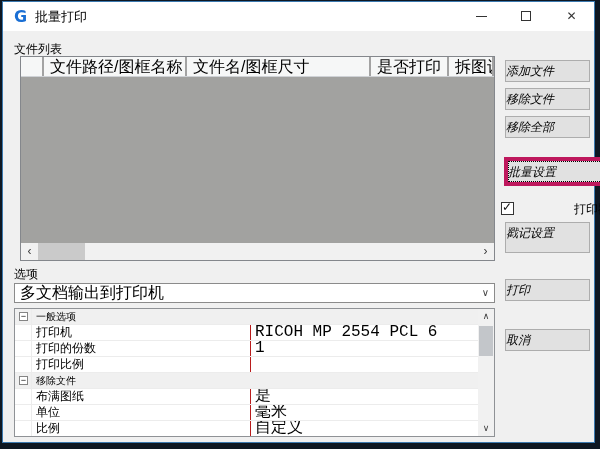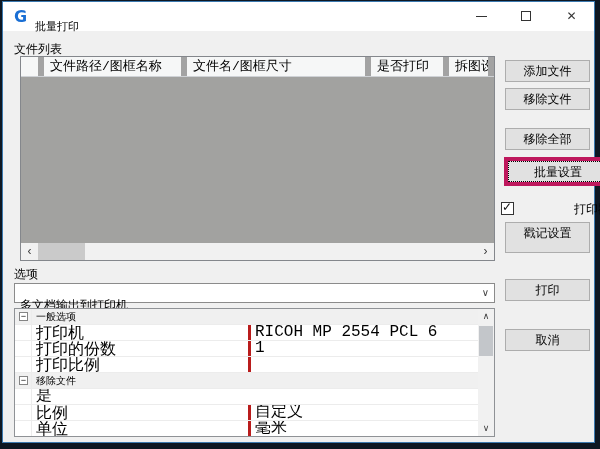--- a/index.html
+++ b/index.html
@@ -15,59 +15,58 @@
     position:absolute; left:2px; top:1px; width:593px; height:442px;
     background:#f0f0f0; border:1px solid #3b79af;
   }
   
   .titlebar { position:absolute; left:0; top:0; width:591px; height:29px; background:#ffffff; }
   .app-icon {
     position:absolute; left:9px; top:6px; width:17px; height:17px;
     color:#1a6fd4; font-weight:bold; font-size:16px; line-height:17px; text-align:center;
     font-family:"DejaVu Sans", sans-serif;
   }
-  .win-title { position:absolute; left:32px; top:10px; line-height:29px; font-size:11px; }
+  .win-title { position:absolute; left:32px; top:0; line-height:29px; font-size:13px; }
   .caption-btn { position:absolute; top:0; width:45px; height:29px; }
   .caption-btn.min { right:90px; } .caption-btn.max { right:45px; } .caption-btn.close { right:0; }
   .glyph-min { position:absolute; left:17px; top:14px; width:11px; height:1px; background:#333; }
   .glyph-max { position:absolute; left:17px; top:9px; width:10px; height:10px; border:1px solid #333; }
   .glyph-close { position:absolute; left:0; top:0; width:45px; height:29px; line-height:28px;
     text-align:center; font-size:12px; color:#333; }
   
   .grp-label { position:absolute; left:11px; font-size:12px; color:#000; }
   
   .ftable {
     position:absolute; left:17px; top:54px; width:475px; height:205px;
     border:1px solid #84878c; background:#a2a2a0; overflow:hidden;
   }
   .thead {
     position:absolute; left:0; top:0; right:0; height:20px;
     display:flex; background:#f6f7f7; border-bottom:1px solid #cfd2d6; overflow:hidden;
   }
   .th {
     height:20px; line-height:19px; padding-left:6px;
-    border-right:6px solid #a3a3a3; font-size:13px; white-space:nowrap; overflow:hidden;
+    border-right:2px solid #a3a3a3; font-size:16px; white-space:nowrap; overflow:hidden;
     flex-shrink:0;
-    font-family:Liberation Mono, monospace;
   }
   .tbody { position:absolute; left:0; top:20px; right:0; bottom:17px; background:#a2a2a0; }
   .hscroll { position:absolute; left:0; right:0; bottom:0; height:17px; background:#f1f1f1; }
   .hs-arrow {
     position:absolute; top:0; width:17px; height:17px; text-align:center;
     line-height:16px; font-size:12px; color:#3c3c3c;
   }
   .hs-arrow.left { left:0; } .hs-arrow.right { right:0; }
   .hs-thumb { position:absolute; left:17px; top:0; width:47px; height:17px; background:#cacaca; }
   
   .btn {
     position:absolute; left:502px; width:85px; height:22px;
     background:#e1e1e1; border:1px solid #adadad;
-    text-align:center; line-height:20px; font-size:12px; cursor:default;
-  }
-  .btn-add { top:58px; } .btn-remove { top:86px; } .btn-removeall { top:114px;margin-top:12px; }
+    line-height:20px; font-size:12px; cursor:default;font-style:italic;
+  }
+  .btn-add { top:58px; } .btn-remove { top:86px; } .btn-removeall { top:114px; }
   .btn-batch {
     top:155px; left:501px; width:108px; height:29px; line-height:23px;
     border:4px solid #be185d; outline:1px dotted #000; outline-offset:-5px;
   }
   .btn-stamp { top:220px; height:31px; line-height:21px; }
   .btn-print { top:277px; } .btn-cancel { top:320px;margin-top:7px; }
   
   .chk-row { position:absolute; left:498px; top:199px; height:16px; }
   .chk-box {
     position:absolute; left:0; top:1px; width:13px; height:13px;
@@ -77,40 +76,40 @@
     position:absolute; left:0px; top:-3px; font-size:12px; line-height:14px; color:#111;
     display:none;
   }
   .chk-box.checked .tick { display:block; }
   .chk-label { position:absolute; left:28px; top:0; line-height:16px; white-space:nowrap;margin-left:45px; }
   
   .combo {
     position:absolute; left:11px; top:281px; width:481px; height:20px;
     background:#fff; border:1px solid #8b8b8b;
   }
-  .combo-text { position:absolute; left:5px; top:12px; line-height:18px; font-size:12px; white-space:nowrap; }
+  .combo-text { position:absolute; left:5px; top:0; line-height:18px; font-size:16px; white-space:nowrap; }
   .combo-arrow { position:absolute; right:5px; top:0; line-height:18px; font-size:10px; color:#444; }
   
   .pgrid {
     position:absolute; left:11px; top:306px; width:481px; height:129px;
     background:#fff; border:1px solid #8f9296; overflow:hidden;
   }
   .pg-rows { position:absolute; left:0; top:0; width:463px; }
   .pg-row { display:flex; height:16px; border-bottom:1px solid #ececec; background:#fff; }
   .pg-row.pg-cat { background:#f0f0f0; }
   .pg-gutter { width:17px; flex-shrink:0; border-right:1px solid #ececec; position:relative; }
   .pg-cat .pg-gutter { border-right:1px solid #ececec; }
   .pg-minus {
     position:absolute; left:4px; top:3px; width:9px; height:9px; background:#fff;
     border:1px solid #848484; line-height:7px; font-size:9px; text-align:center; color:#000;
   }
   .pg-catlabel { line-height:15px; padding-left:4px; font-size:10px; white-space:nowrap; }
   .pg-name {
-    width:219px; flex-shrink:0; line-height:15px; padding-left:4px; font-size:16px;
-    border-right:3px solid #b91c1c; white-space:nowrap; overflow:hidden;
+    width:219px; flex-shrink:0; line-height:15px; padding-left:4px; font-size:12px;
+    border-right:1px solid #b91c1c; white-space:nowrap; overflow:hidden;
   }
   .pg-value {
     flex:1; line-height:15px; padding-left:4px; font-size:16px; white-space:nowrap; overflow:hidden;
     font-family:"Liberation Mono","DejaVu Sans Mono",monospace;
   }
   .vscroll { position:absolute; right:0; top:0; width:16px; height:127px; background:#f1f1f1; }
   .vs-arrow { position:absolute; left:0; width:16px; height:15px; text-align:center;
     font-size:9px; color:#3c3c3c; line-height:15px; }
   .vs-arrow.up { top:0; } .vs-arrow.down { bottom:0; }
   .vs-thumb { position:absolute; left:1px; top:17px; width:14px; height:30px; background:#c3c6ca; }
@@ -199,31 +198,32 @@
           <div class="pg-value"></div>
         </div>
         <div class="pg-row pg-cat">
           <div class="pg-gutter">
             <span class="pg-minus">−</span>
           </div>
           <div class="pg-catlabel">移除文件</div>
         </div>
         <div class="pg-row pg-item">
           <div class="pg-gutter"></div>
+          <div class="pg-name">布满图纸</div>
           <div class="pg-value">是</div>
+        </div>
+        <div class="pg-row pg-item">
+          <div class="pg-gutter"></div>
+          <div class="pg-name">单位</div>
+          <div class="pg-value">毫米</div>
         </div>
         <div class="pg-row pg-item">
           <div class="pg-gutter"></div>
           <div class="pg-name">比例</div>
           <div class="pg-value">自定义</div>
-        </div>
-        <div class="pg-row pg-item">
-          <div class="pg-gutter"></div>
-          <div class="pg-name">单位</div>
-          <div class="pg-value">毫米</div>
         </div>
       </div>
     <div class="vscroll">
       <div class="vs-arrow up">∧</div>
       <div class="vs-thumb"></div>
       <div class="vs-arrow down">∨</div>
     </div>
   </div>
 
 </div>

